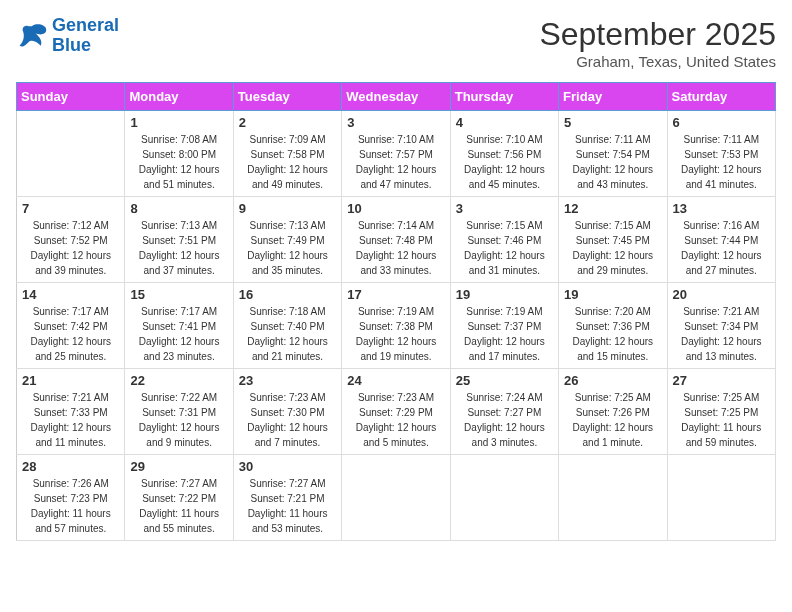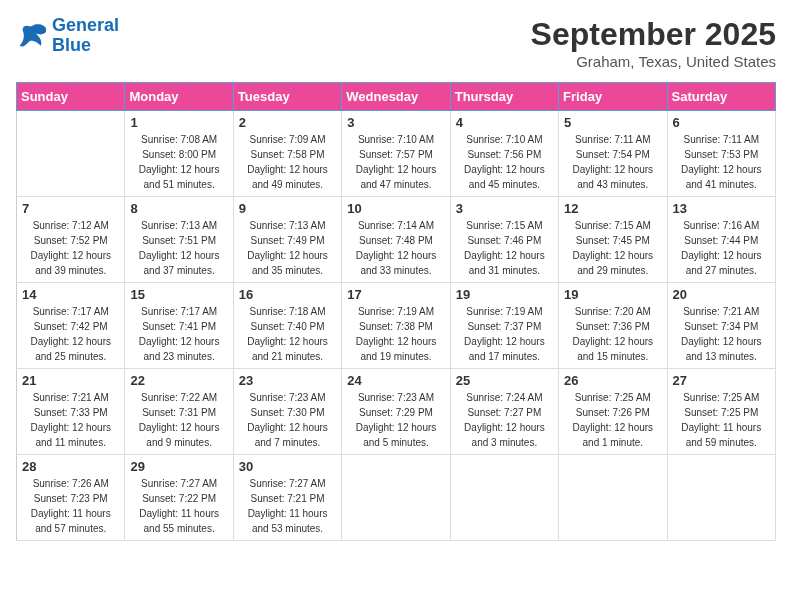--- a/index.html
+++ b/index.html
@@ -32,34 +32,34 @@
     }
     .logo-bird {
       width: 32px;
       height: 28px;
     }
     .title-block {
       text-align: right;
     }
     .month-title {
       font-size: 32px;
-      font-weight: bold;
+      font-weight: normal;
       color: #333;
     }
     .subtitle {
       font-size: 15px;
       color: #555;
     }
     table {
       width: 100%;
       border-collapse: collapse;
       border: 1px solid #ccc;
     }
     thead tr th {
-      background-color: #ec4899;
+      background-color: #d946ef;
       color: #fff;
       font-size: 13px;
       font-weight: bold;
       padding: 6px 4px;
       text-align: left;
       border: 1px solid #5a9cd6;
     }
     tbody tr {
       border-bottom: 1px solid #ccc;
     }

